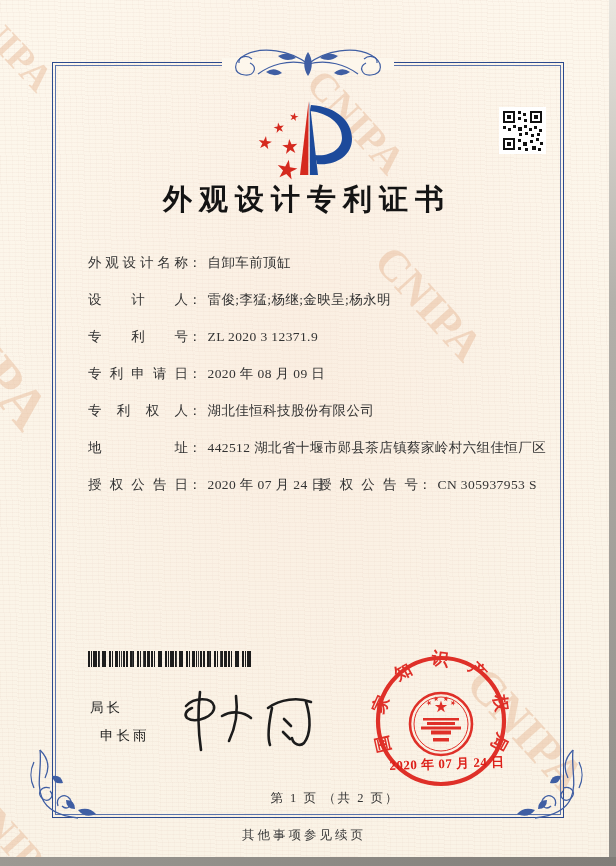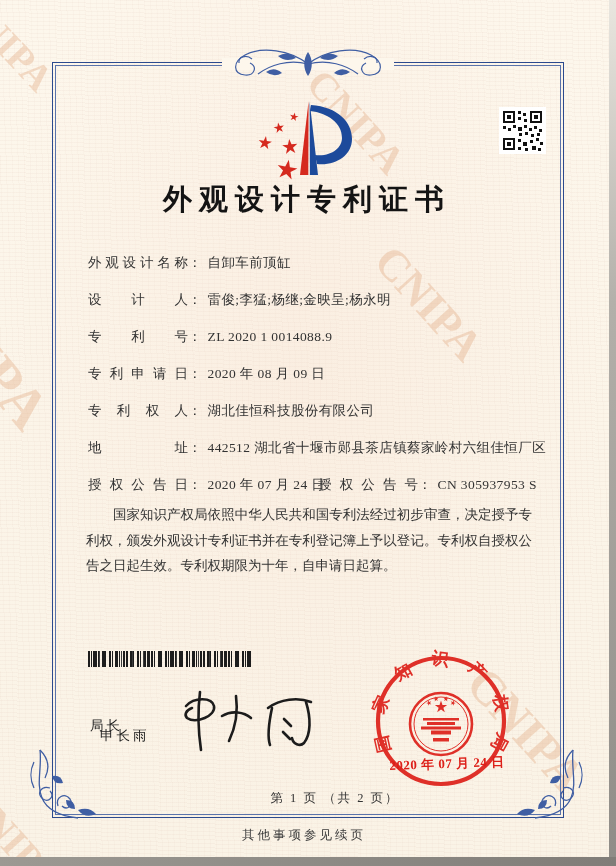--- a/index.html
+++ b/index.html
@@ -28,21 +28,21 @@
   .flabel{display:inline-block;width:100px;text-align:justify;text-align-last:justify;vertical-align:bottom;}
   .fcolon{margin:0 6px 0 0;}
   .fval{letter-spacing:0.4px;}
   .paras{position:absolute;left:86px;top:502px;width:446px;font-size:13.5px;line-height:25.5px;
       text-align:justify;color:#333;}
   .paras p{margin:0;text-indent:2em;}
   .barcode{position:absolute;left:88px;top:651px;width:163px;height:16px;
       background-image:
         repeating-linear-gradient(90deg,#1d1d1d 0 2px,rgba(0,0,0,0) 2px 3px,#1d1d1d 3px 4px,rgba(0,0,0,0) 4px 7px),
         repeating-linear-gradient(90deg,#3c3c3c 0 1px,rgba(0,0,0,0) 1px 5px,#1d1d1d 5px 7px,rgba(0,0,0,0) 7px 11px);}
-  .post{position:absolute;left:90px;top:699px;font-size:13.5px;letter-spacing:3px;color:#222;margin-top:18px;}
+  .post{position:absolute;left:90px;top:699px;font-size:13.5px;letter-spacing:3px;color:#222;}
   .postname{position:absolute;left:100px;top:727px;font-size:13.5px;letter-spacing:3px;color:#222;}
   .sig{position:absolute;left:172px;top:686px;}
   .seal{position:absolute;left:366px;top:648px;}
   .sealdate{position:absolute;left:382px;top:755px;width:130px;text-align:center;
       color:#dd2019;font-size:13px;font-weight:bold;transform:rotate(-2deg);letter-spacing:0.5px;}
   .pagenum{position:absolute;left:52px;top:790px;width:566px;text-align:center;
       font-size:12.5px;letter-spacing:2px;color:#333;}
   .contnote{position:absolute;left:0;top:827px;width:608px;text-align:center;
       font-size:12.5px;letter-spacing:3px;color:#3a3a3a;}
   .logo{position:absolute;left:245px;top:95px;}
@@ -154,40 +154,39 @@
 
     <div class="title">外观设计专利证书</div>
 
     <div class="frow" style="top:254px">
       <span class="flabel">外观设计名称</span><span class="fcolon">：</span><span class="fval">自卸车前顶缸</span>
     </div>
     <div class="frow" style="top:291px">
       <span class="flabel">设计人</span><span class="fcolon">：</span><span class="fval">雷俊;李猛;杨继;金映呈;杨永明</span>
     </div>
     <div class="frow" style="top:328px">
-      <span class="flabel">专利号</span><span class="fcolon">：</span><span class="fval">ZL 2020 1 0014088.9</span>
+      <span class="flabel">专利号</span><span class="fcolon">：</span><span class="fval">ZL 2020 3 12371.9</span>
     </div>
     <div class="frow" style="top:365px">
       <span class="flabel">专利申请日</span><span class="fcolon">：</span><span class="fval">2020 年 08 月 09 日</span>
     </div>
     <div class="frow" style="top:402px">
       <span class="flabel">专利权人</span><span class="fcolon">：</span><span class="fval">湖北佳恒科技股份有限公司</span>
     </div>
     <div class="frow" style="top:439px">
       <span class="flabel">地址</span><span class="fcolon">：</span><span class="fval">442512 湖北省十堰市郧县茶店镇蔡家岭村六组佳恒厂区</span>
     </div>
     <div class="frow" style="top:476px">
       <span class="flabel">授权公告日</span><span class="fcolon">：</span><span class="fval">2020 年 07 月 24 日</span>
     </div>
     <div class="frow2" style="top:476px">
       <span class="flabel">授权公告号</span><span class="fcolon">：</span><span class="fval">CN 305937953 S</span>
     </div>
 
     <div class="paras">
-      <p>国家知识产权局依照中华人民共和国专利法经过初步审查，决定授予专利权，颁发外观设计专利证书并在专利登记簿上予以登记。专利权自授权公告之日起生效。专利权期限为十年，自申请日起算。</p>
     </div>
 
     <div class="barcode"></div>
 
     <div class="post">局长</div>
     <div class="postname">申长雨</div>
 
     <svg class="sig" width="160" height="75" viewBox="0 0 160 75">
       <g stroke="#1c1c1c" stroke-width="2.6" fill="none" stroke-linecap="round" stroke-linejoin="round">
         <path d="M28,6 C26,22 26,44 29,64"></path>

